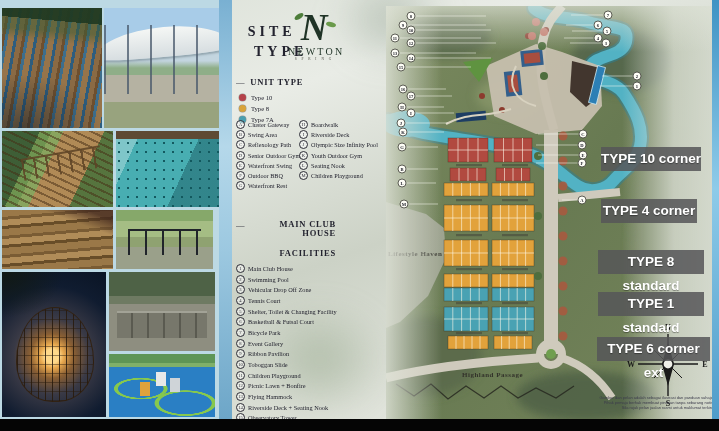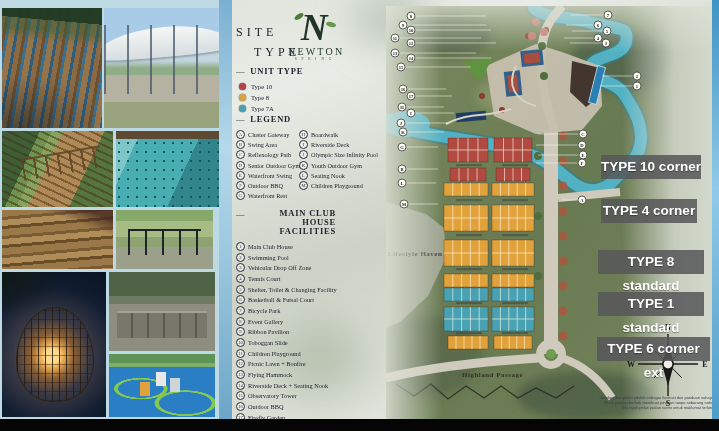--- a/index.html
+++ b/index.html
@@ -54,30 +54,30 @@
     background:linear-gradient(180deg,#4e6246 0 30%,#6e7a62 30% 40%,#8e8e80 40%);}
   #ph8 .bench{left:8%;bottom:16%;width:84%;height:32%;border-top:2px solid #a2a296;
     background:repeating-linear-gradient(90deg,#77776b 0 14px,#5a5a50 14px 16px);}
   #ph9{left:109px;top:354px;width:106px;height:63px;background-color:#2a7fc4;
     background-image:linear-gradient(180deg,#5e9556 0 15%,#7fb06a 15% 21%,rgba(0,0,0,0) 21%),
     radial-gradient(ellipse 40px 16px at 30% 55%,rgba(0,0,0,0) 56%,#86c84e 58% 66%,rgba(0,0,0,0) 68%),
     radial-gradient(ellipse 48px 20px at 72% 78%,rgba(0,0,0,0) 54%,#86c84e 56% 63%,rgba(0,0,0,0) 65%);}
   #ph9 .equip{left:44%;top:28%;width:10px;height:14px;background:#e8e8e8;box-shadow:14px 6px 0 #cfd4d8,-16px 10px 0 #e0a23c;}
   
   .mid{color:#23232f;}
-  #site-title{left:236px;top:22px;font-weight:400;font-size:12px;letter-spacing:4px;line-height:20px;}
+  #site-title{left:236px;top:22px;font-weight:700;font-size:14px;letter-spacing:4px;line-height:20px;text-align:center;}
   #site-title .l2{margin-left:18px;}
   #logo{left:288px;top:8px;width:52px;text-align:center;color:#1f3326;}
   #logo .n{font-size:37px;line-height:40px;font-style:italic;font-weight:700;}
   #logo .leaf{position:absolute;width:10px;height:5px;background:#4d7d3a;border-radius:60% 40% 60% 40%;}
   #logo .leaf.a{left:6px;top:6px;transform:rotate(-25deg);}
   #logo .leaf.b{right:4px;top:14px;transform:rotate(20deg);background:#6a9a4a;}
   #logo .nm{font-size:10px;letter-spacing:2.2px;margin-top:-2px;}
   #logo .tg{font-size:3.5px;letter-spacing:2px;color:#4a4a42;}
-  .sec-head{font-weight:700;font-size:8.5px;letter-spacing:.8px;}
+  .sec-head{font-weight:700;font-size:8.5px;letter-spacing:.8px;margin-top:11px;}
   .dash{margin-right:5px;font-weight:400;}
   #unit-type{left:236px;top:66px;}
   .ut-row{display:flex;align-items:center;height:11px;font-size:6.6px;margin-left:3px;}
   .dot{width:7px;height:7px;border-radius:50%;margin-right:5px;flex:none;box-shadow:0 0 0 .5px rgba(40,40,40,.4);}
   #legend{left:236px;top:114px;}
   .lg-cols{display:flex;margin-top:5px;}
   .lg-col1{width:63px;}
   .lg-col2{width:92px;}
   .lg-row{display:flex;align-items:center;height:10.3px;font-size:6.2px;white-space:nowrap;}
   .cr{width:7px;height:7px;border:.6px solid #2c2c36;border-radius:50%;font-size:4.6px;line-height:7px;
@@ -163,21 +163,20 @@
         <span>Type 8</span>
       </div>
       <div class="ut-row">
         <span class="dot" style="background: rgb(74, 159, 176);"></span>
         <span>Type 7A</span>
       </div>
     </div>
 </div>
 
 <div class="abs mid" id="legend">
-  <div class="sec-head"><span class="dash">—</span><span>LEGEND</span></div>
   <div class="lg-cols">
     <div class="lg-col1" id="legend-col1">
         <div class="lg-row">
           <span class="cr">A</span>
           <span>Cluster Gateway</span>
         </div>
         <div class="lg-row">
           <span class="cr">B</span>
           <span>Swing Area</span>
         </div>
@@ -635,21 +634,21 @@
     <polygon points="282,336 288,358 282,380 276,358" fill="#1a1a1a" stroke="none"></polygon>
     <circle cx="282" cy="358" r="5" fill="#efefe8" stroke-width="1.2"></circle>
     <text x="282" y="324" text-anchor="middle" font-size="8" font-weight="bold" stroke="none">N</text>
     <text x="282" y="400" text-anchor="middle" font-size="8" font-weight="bold" stroke="none">S</text>
     <text x="245" y="361" text-anchor="middle" font-size="8" font-weight="bold" stroke="none">W</text>
     <text x="319" y="361" text-anchor="middle" font-size="8" font-weight="bold" stroke="none">E</text>
   </g>
 </svg>
 
 <div id="type-labels">
-    <div class="type-label abs" style="top: 147px; left: 601px; width: 100px; margin-top: 8px;">TYPE 10 corner</div>
+    <div class="type-label abs" style="top: 147px; left: 601px; width: 100px;">TYPE 10 corner</div>
     <div class="type-label abs" style="top: 199px; left: 601px; width: 96px;">TYPE 4 corner</div>
     <div class="type-label abs" style="top: 250px; left: 598px; width: 106px;">TYPE 8 standard</div>
     <div class="type-label abs" style="top: 292px; left: 598px; width: 106px;">TYPE 1 standard</div>
     <div class="type-label abs" style="top: 337px; left: 597px; width: 113px;">TYPE 6 corner ext</div>
   </div>
 
 <div class="abs" id="disclaimer">
   <div>Gambar dan pelan adalah sebagai ilustrasi dan panduan sahaja.</div>
   <div>Pihak pemaju berhak membuat pindaan tanpa sebarang notis.</div>
   <div>Sila rujuk pelan jualan rasmi untuk maklumat terkini.</div>

